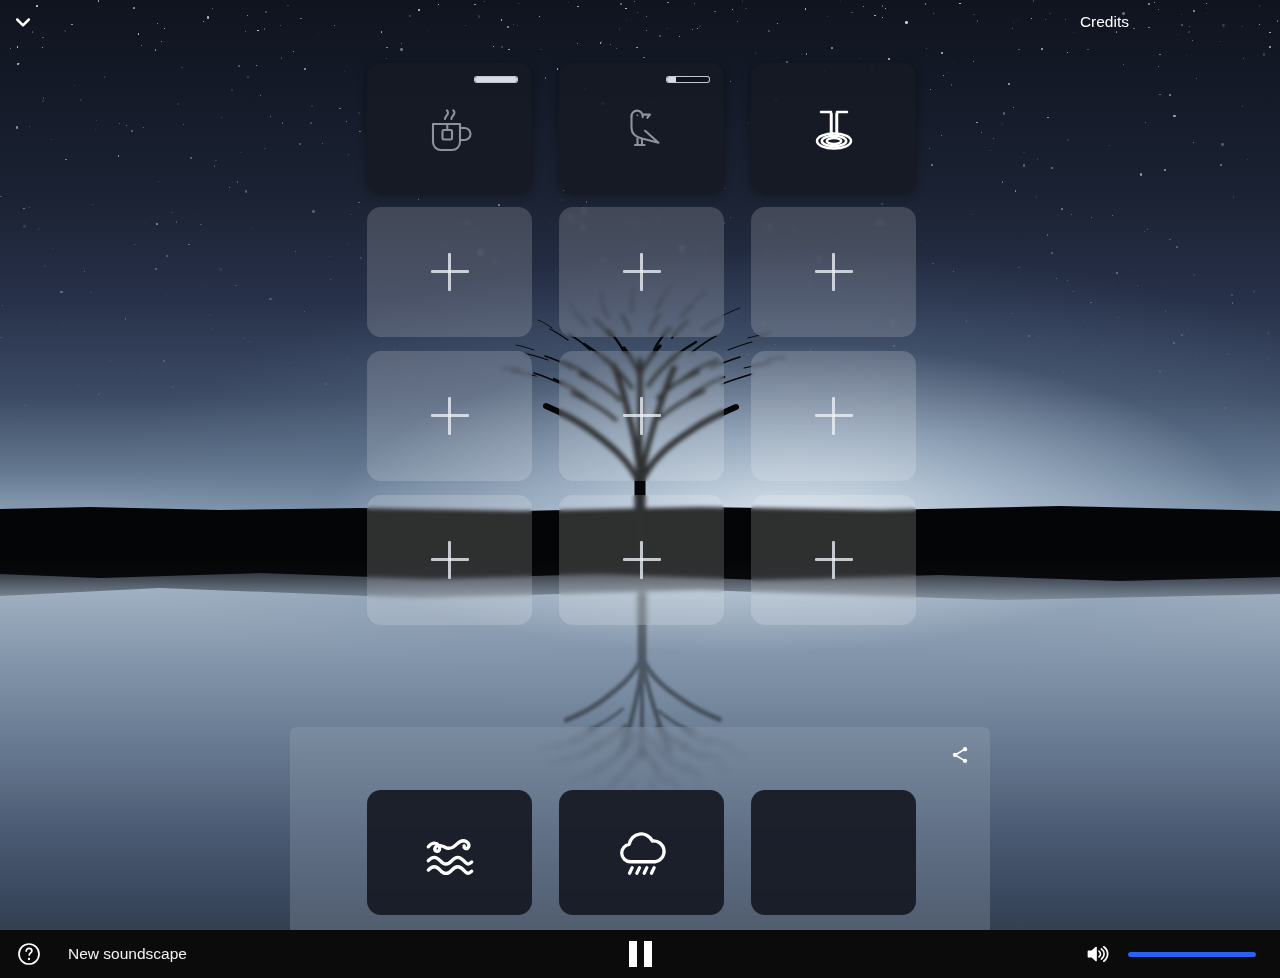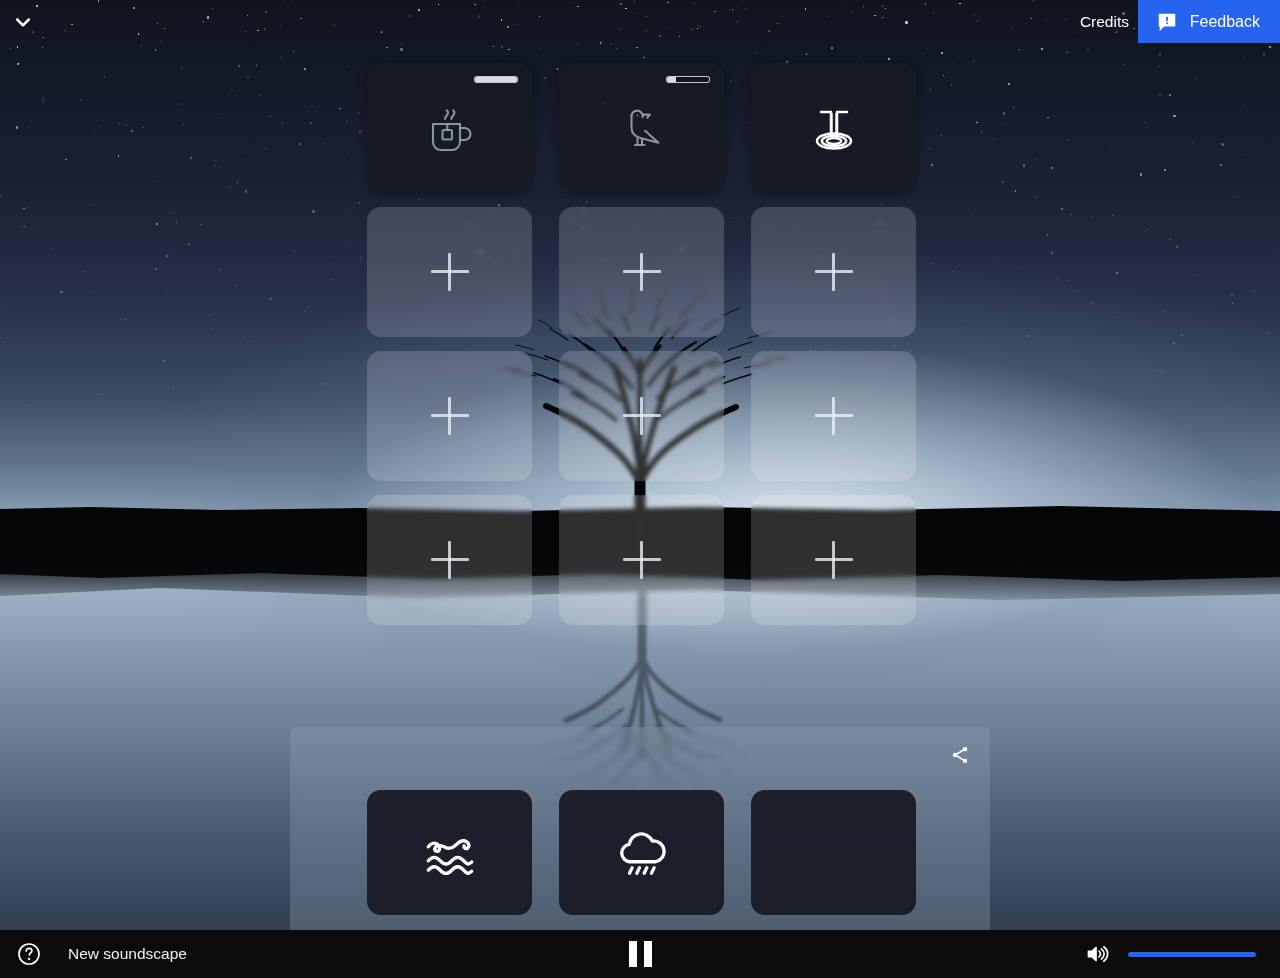--- a/index.html
+++ b/index.html
@@ -887,30 +887,20 @@
 
   <div class="topbar">
     <div class="chev">
       <svg viewBox="0 0 24 24" fill="none" stroke="#ffffff" stroke-width="3" stroke-linecap="round" stroke-linejoin="round">
         <polyline points="5,9 12,16 19,9"></polyline>
       </svg>
     </div>
     <div class="credits">
       <span>Credits</span>
     </div>
-    <div class="feedback">
-      <span class="fbicon">
-        <svg viewBox="0 0 24 24" fill="#ffffff">
-          <path d="M3 3h18v14H9l-5 5v-5H3z"></path>
-          <rect x="11.1" y="6.2" width="1.9" height="5" fill="#2563f0" rx="0.6"></rect>
-          <rect x="11.1" y="12.3" width="1.9" height="1.9" fill="#2563f0" rx="0.6"></rect>
-        </svg>
-      </span>
-      <span>Feedback</span>
-    </div>
   </div>
 
   <div class="bottombar">
     <div class="help">
       <svg viewBox="0 0 24 24" fill="none" stroke="#ffffff" stroke-width="1.7">
         <circle cx="12" cy="12" r="10"></circle>
         <path d="M9.2 9.1c0-1.6 1.3-2.7 2.9-2.7 1.6 0 2.8 1 2.8 2.5 0 1.9-2.6 2.1-2.6 4" stroke-linecap="round"></path>
         <circle cx="12" cy="17" r="1.15" fill="#ffffff" stroke="none"></circle>
       </svg>
     </div>

